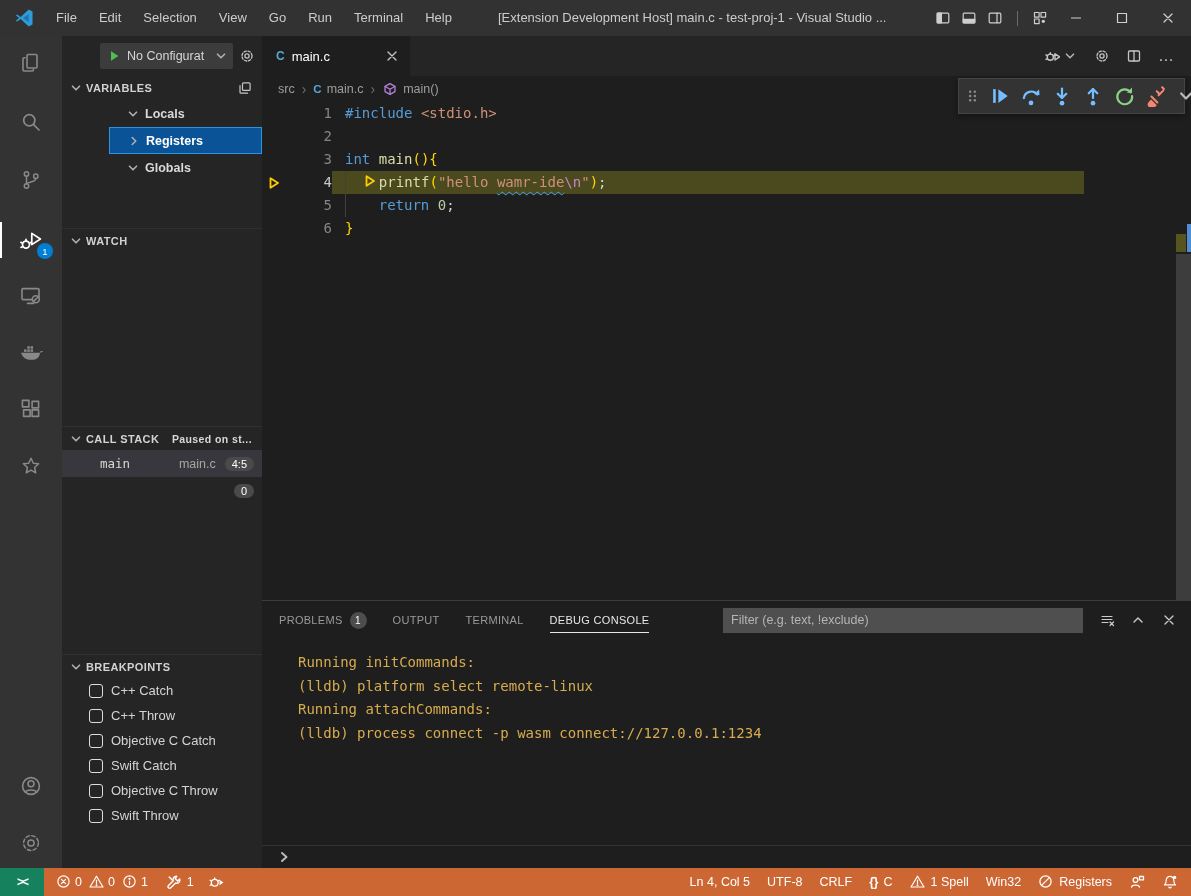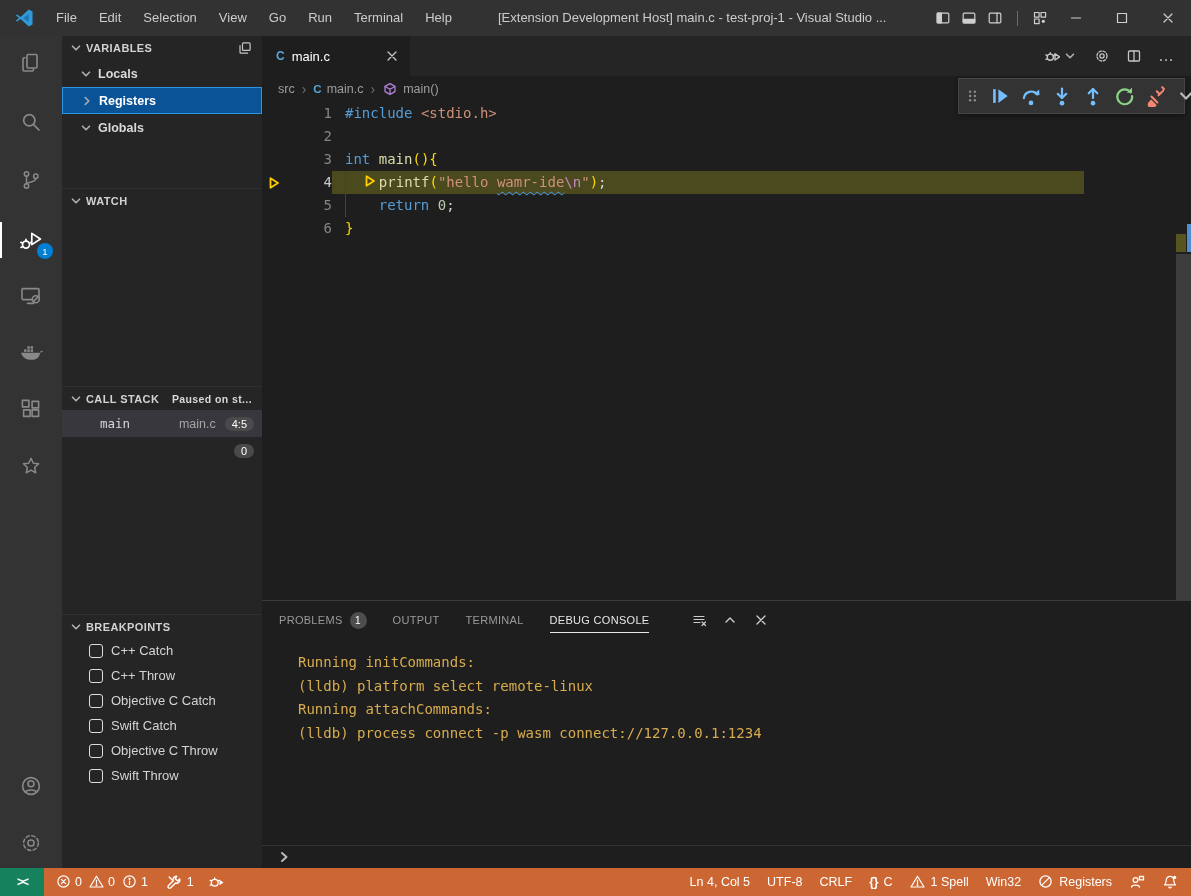--- a/index.html
+++ b/index.html
@@ -31,21 +31,21 @@
   
   .sidebar { position:absolute; top:36px; left:62px; width:200px; bottom:28px; background:#252526; }
   .sb-top { height:40px; display:flex; align-items:center; padding:0 4px 0 38px; }
   .cfg { height:26px; flex:1; background:#3c3c3c; border-radius:2px; display:flex; align-items:center; padding:0 4px 0 6px; }
   .cfg-label { flex:1; color:#d6d6d6; font-size:12.5px; white-space:nowrap; overflow:hidden; }
   .sb-gear { width:22px; display:flex; justify-content:center; margin-left:3px; color:#c5c5c5; }
   .section-h { height:24px; display:flex; align-items:center; padding-left:6px; gap:2px;
                font-size:11px; font-weight:bold; letter-spacing:.4px; color:#d2d2d2; border-top:1px solid #303031; }
   .chev { color:#b0b0b0; display:inline-flex; }
   .tree-row { height:27px; display:flex; align-items:center; padding-left:16px; gap:4px;
-              font-weight:bold; color:#d9d9d9; font-size:12.5px; }
+              font-weight:bold; color:#d9d9d9; font-size:12.5px;margin-left:47px; }
   .tree-row.selected { background:#0b5397; border:1px solid #2f94e0; color:#fff; }
   .cs-note { margin-left:auto; padding-right:10px; font-size:10.5px; color:#d8d8d8; }
   .cs-row { height:27px; background:#37373d; display:flex; align-items:center; padding:0 8px 0 38px; }
   .cs-fn { font-family:"DejaVu Sans Mono", monospace; font-size:12.5px; color:#d8d8d8; }
   .cs-file { margin-left:auto; color:#a6a6a6; font-size:12.5px; margin-right:9px; }
   .pill { background:#4a4a4a; color:#ffffff; border-radius:9px; padding:1px 7px; font-size:11px; }
   .cs-thread { height:27px; display:flex; align-items:center; justify-content:flex-end; padding-right:8px; }
   .bp-row { height:25px; display:flex; align-items:center; padding-left:27px; gap:8px; color:#d4d4d4; font-size:13px; }
   .checkbox { width:14px; height:14px; border:1.8px solid #dddddd; border-radius:3px; background:transparent; }
   .sec-vars { height:152px; }
@@ -259,20 +259,41 @@
       </div>
       <div class="ab-item" style="top: 783px;">
         <svg width="24" height="24" viewBox="0 0 24 24" fill="none" stroke="currentColor" stroke-width="1.5" stroke-linecap="round" stroke-linejoin="round">
           <circle cx="12" cy="12" r="3.1"></circle>
           <circle cx="12" cy="12" r="7.4" stroke-dasharray="3.4 2.5"></circle>
         </svg>
       </div>
     </div>
 
   <div class="sidebar">
+    <div class="sb-top">
+      <div class="cfg">
+        <span class="chev" style="color:#4fc04f;margin-right:5px">
+            <svg width="16" height="16" viewBox="0 0 16 16" fill="none" stroke="#4fc04f" stroke-width="1.6" stroke-linecap="round" stroke-linejoin="round">
+              <path d="M5 3.2 12.4 8 5 12.8z" fill="#4fc04f" stroke="none"></path>
+            </svg>
+          </span>
+        <span class="cfg-label">No Configurat</span>
+        <span class="chev">
+            <svg width="16" height="16" viewBox="0 0 16 16" fill="none" stroke="currentColor" stroke-width="1.6" stroke-linecap="round" stroke-linejoin="round">
+              <path d="M4.5 6.2 8 9.8l3.5-3.6"></path>
+            </svg>
+          </span>
+      </div>
+      <span class="sb-gear">
+          <svg width="16" height="16" viewBox="0 0 16 16" fill="none" stroke="currentColor" stroke-width="1.3" stroke-linecap="round" stroke-linejoin="round">
+            <circle cx="8" cy="8" r="2.1"></circle>
+            <circle cx="8" cy="8" r="5" stroke-dasharray="2.3 1.7"></circle>
+          </svg>
+        </span>
+    </div>
 
     <div class="sec-vars">
       <div class="section-h" style="border-top:none">
         <span class="chev">
             <svg width="16" height="16" viewBox="0 0 16 16" fill="none" stroke="currentColor" stroke-width="1.6" stroke-linecap="round" stroke-linejoin="round">
               <path d="M4.5 6.2 8 9.8l3.5-3.6"></path>
             </svg>
           </span>
         <span>VARIABLES</span>
         <span style="margin-left:auto;padding-right:9px;color:#c5c5c5">
@@ -529,20 +550,21 @@
             <div class="ptab">
               <span>OUTPUT</span>
             </div>
             <div class="ptab">
               <span>TERMINAL</span>
             </div>
             <div class="ptab active">
               <span>DEBUG CONSOLE</span>
             </div>
           </span>
+        <input class="pfilter" placeholder="Filter (e.g. text, !exclude)" style="">
         <span class="ph-icons">
           <span>
               <svg width="16" height="16" viewBox="0 0 16 16" fill="none" stroke="currentColor" stroke-width="1.2" stroke-linecap="round" stroke-linejoin="round">
                 <path d="M3 4.5h10M3 7.5h10M3 10.5h6"></path>
                 <path d="M11 10l3.5 3.5M14.5 10 11 13.5"></path>
               </svg>
             </span>
           <span>
               <svg width="16" height="16" viewBox="0 0 16 16" fill="none" stroke="currentColor" stroke-width="1.4" stroke-linecap="round" stroke-linejoin="round">
                 <path d="M4 10l4-4 4 4"></path>

